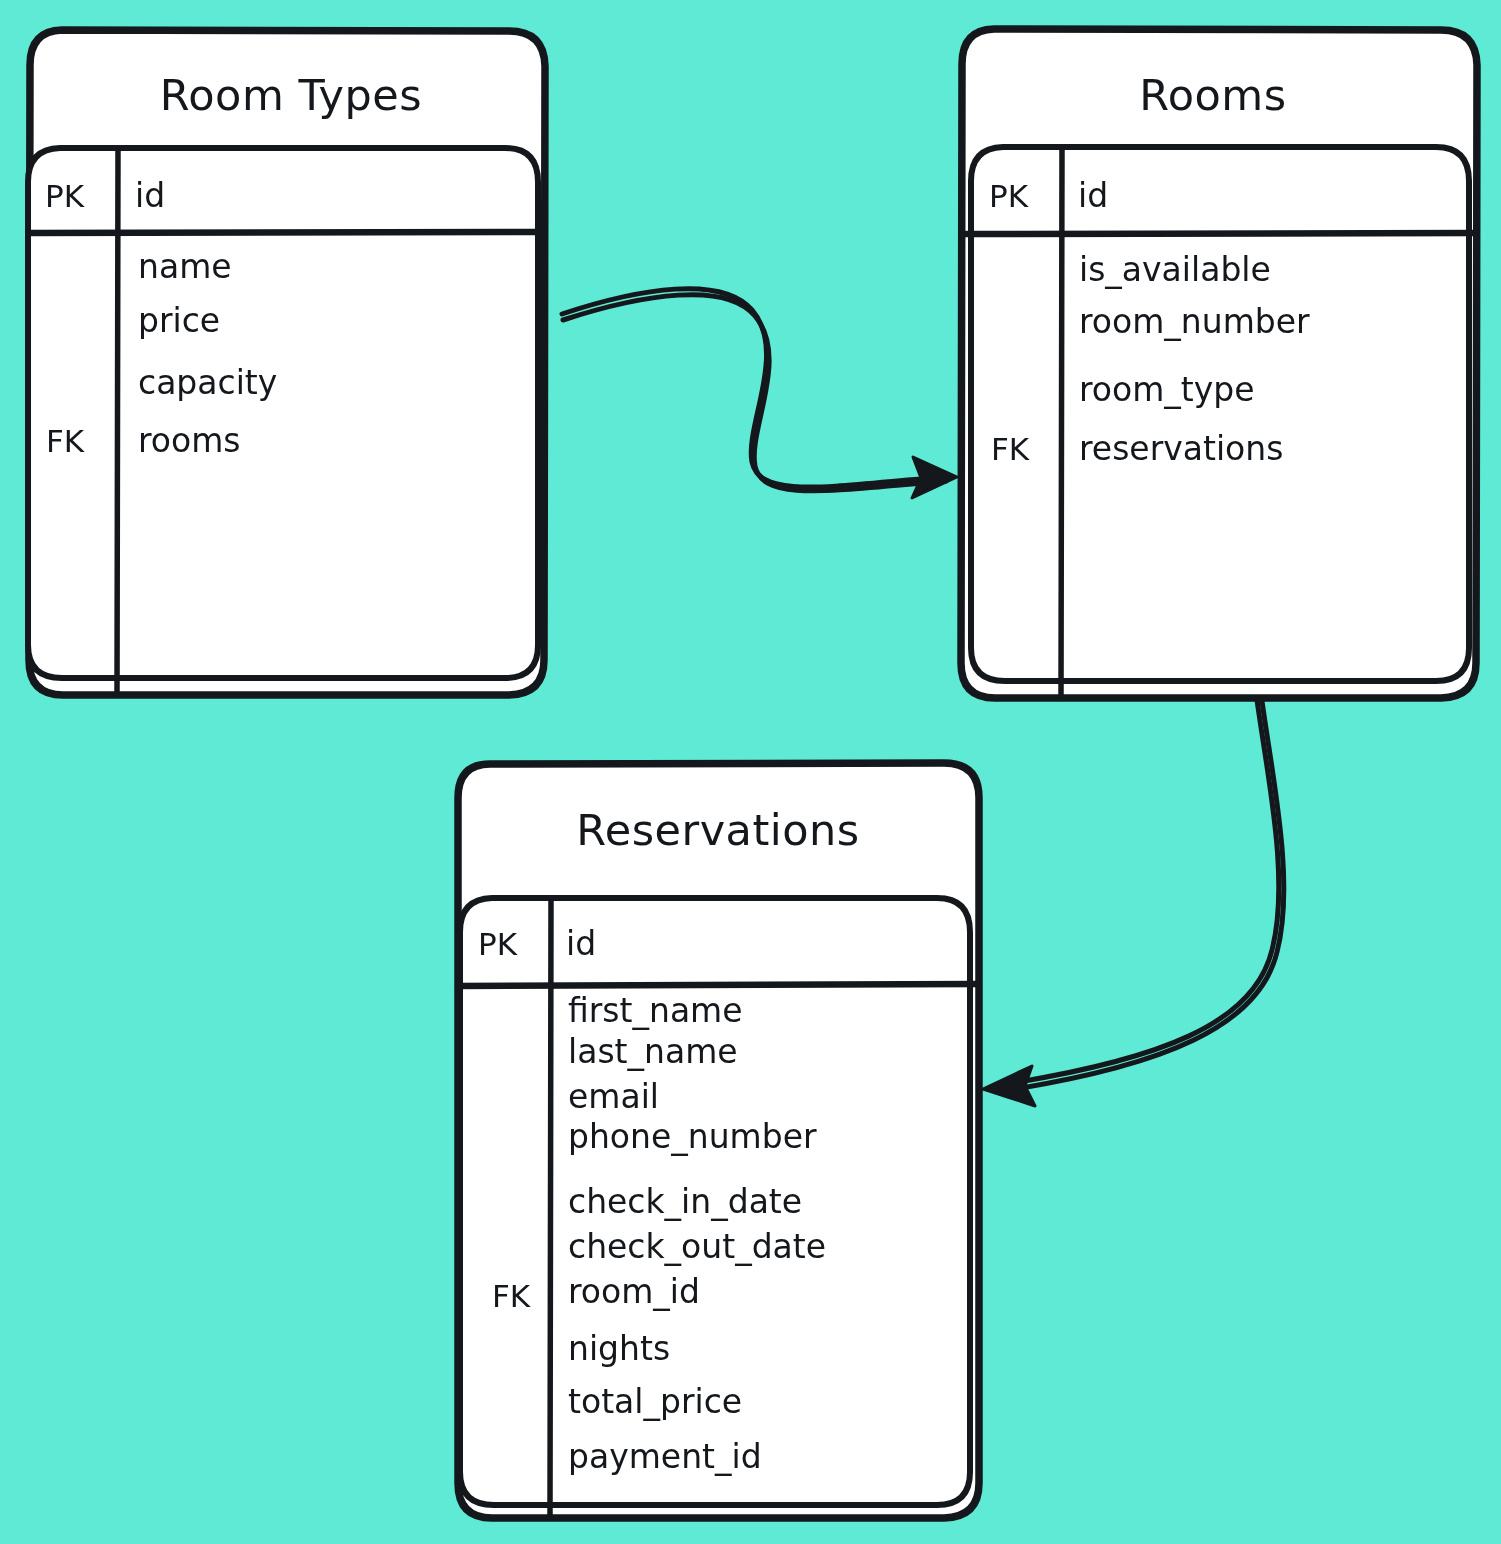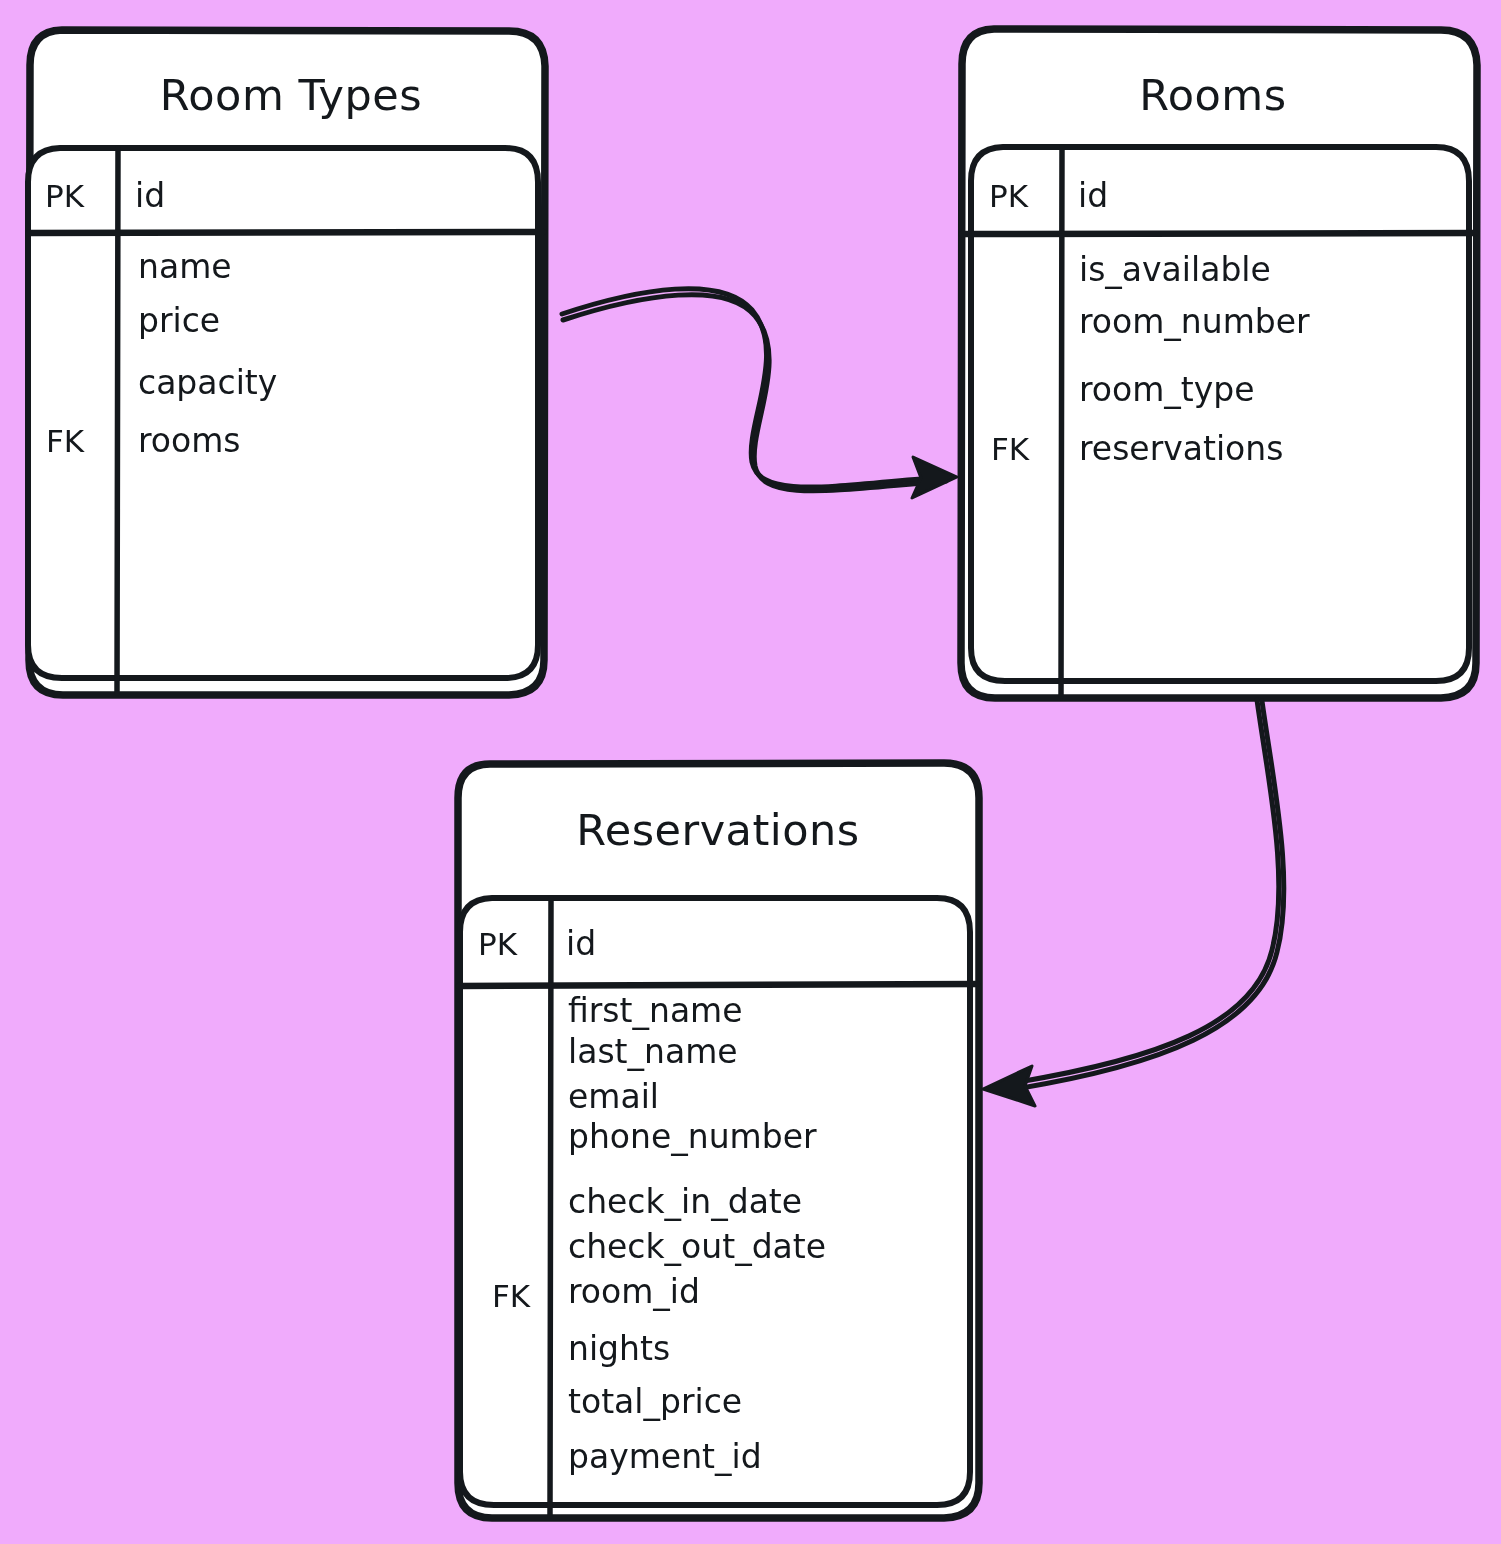--- a/index.html
+++ b/index.html
@@ -4,21 +4,21 @@
 <style>
   html, body {
     margin: 0;
     padding: 0;
     background: #ffffff;
   }
   #canvas {
     position: relative;
     width: 1501px;
     height: 1544px;
-    background: #f0abfc;
+    background: #5eead4;
     overflow: hidden;
     font-family: "DejaVu Sans", sans-serif;
   }
   svg.diagram {
     position: absolute;
     top: 0;
     left: 0;
     width: 1501px;
     height: 1544px;
   }

